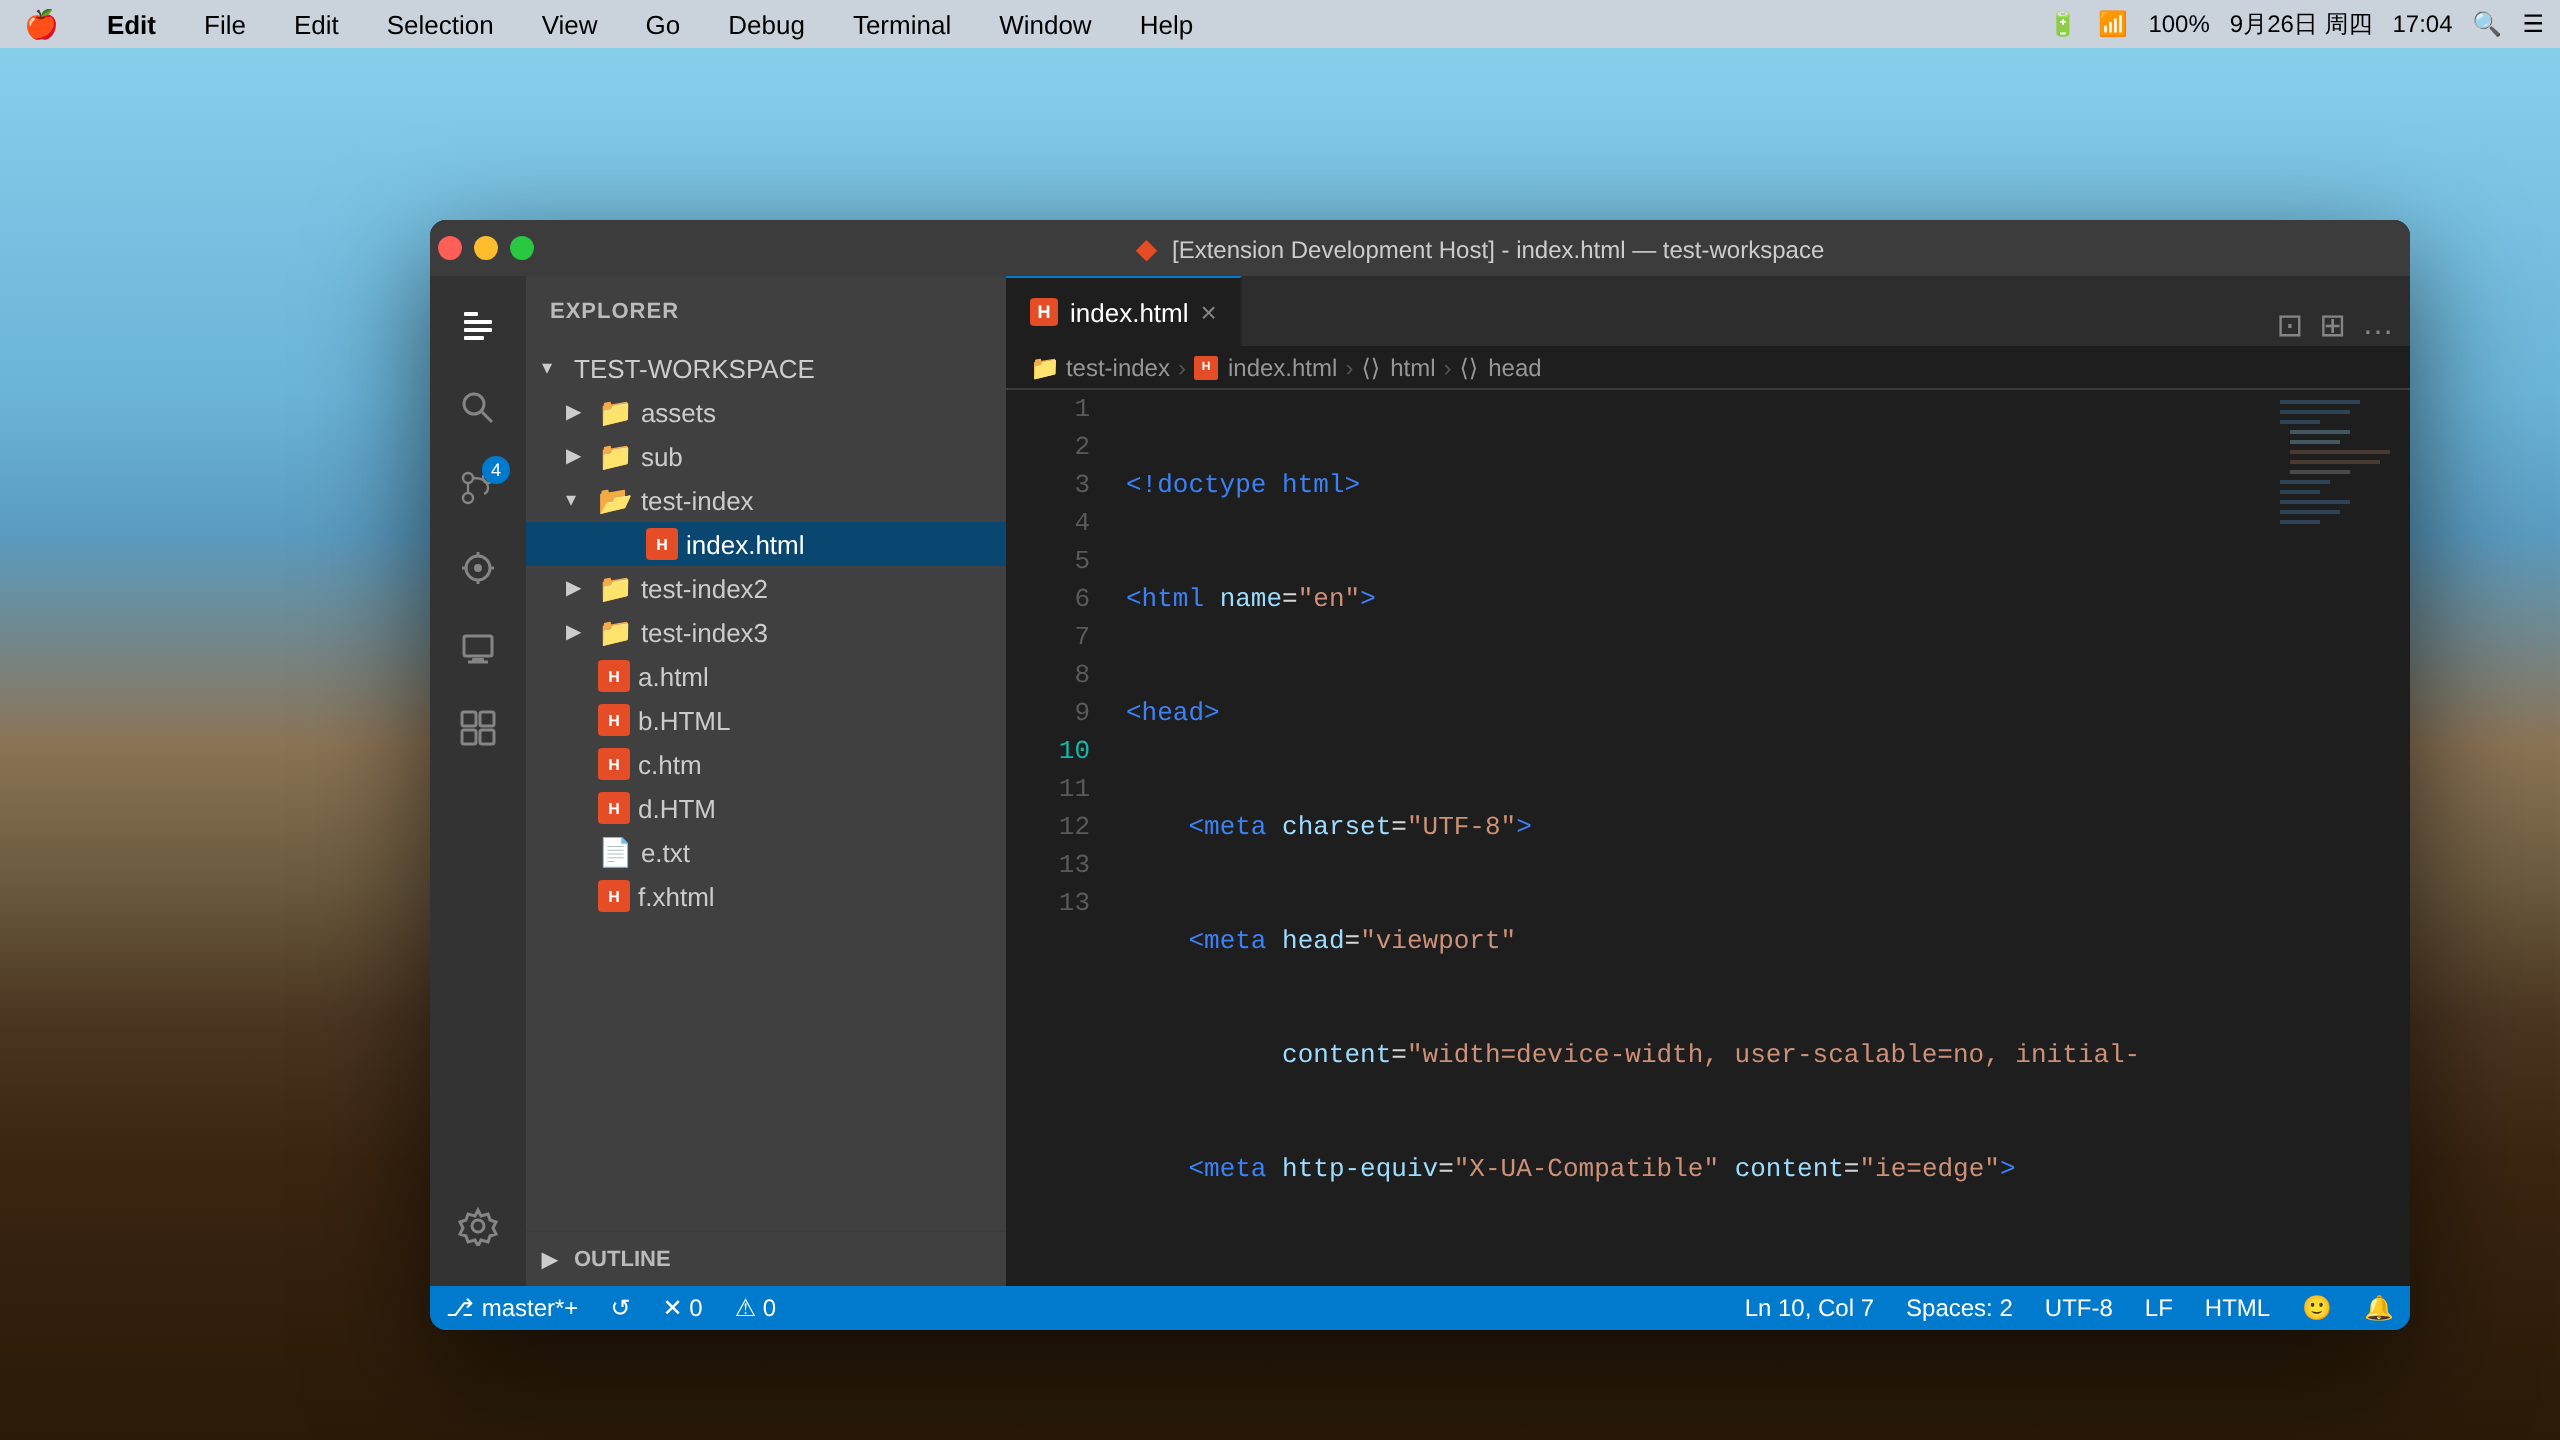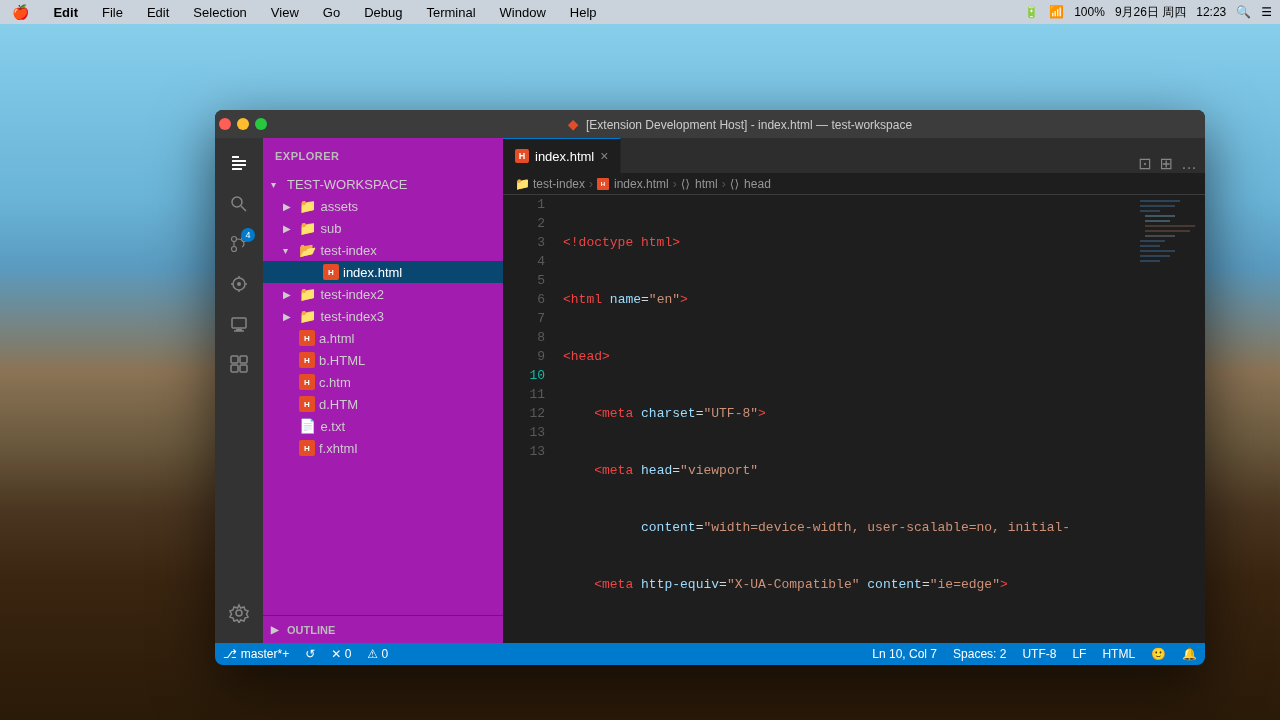--- a/index.html
+++ b/index.html
@@ -149,21 +149,21 @@
       justify-content: center;
     }
     .activity-bar-bottom {
       margin-top: auto;
       padding-bottom: 8px;
     }
 
     
     .sidebar {
       width: 240px;
-      background: #a21caf;
+      background: #404040;
       display: flex;
       flex-direction: column;
       flex-shrink: 0;
       overflow: hidden;
     }
     .sidebar-title {
       height: 35px;
       display: flex;
       align-items: center;
       padding: 0 12px;
@@ -342,21 +342,21 @@
       padding-left: 10px;
       line-height: 19px;
       overflow: hidden;
       color: #d4d4d4;
       white-space: pre;
     }
     .code-line {
       height: 19px;
       line-height: 19px;
     }
-    .hl-tag { color: #ef4444; }
+    .hl-tag { color: #3b82f6; }
     .hl-attr { color: #9cdcfe; }
     .hl-string { color: #ce9178; }
     .hl-text { color: #d4d4d4; }
     .hl-equals { color: #d4d4d4; }
 
     
     .minimap {
       width: 60px;
       background: #1e1e1e;
       flex-shrink: 0;
@@ -440,21 +440,21 @@
       <span class="menu-item">Debug</span>
       <span class="menu-item">Terminal</span>
       <span class="menu-item">Window</span>
       <span class="menu-item">Help</span>
     </div>
     <div class="menubar-right">
       <span>🔋</span>
       <span>📶</span>
       <span>100%</span>
       <span>9月26日 周四</span>
-      <span>12:23</span>
+      <span>17:04</span>
       <span>🔍</span>
       <span>☰</span>
     </div>
   </div>
 
   <div class="vscode-window">
 
     <div class="title-bar">
       <div class="traffic-lights">
         <div class="traffic-light tl-red"></div>

